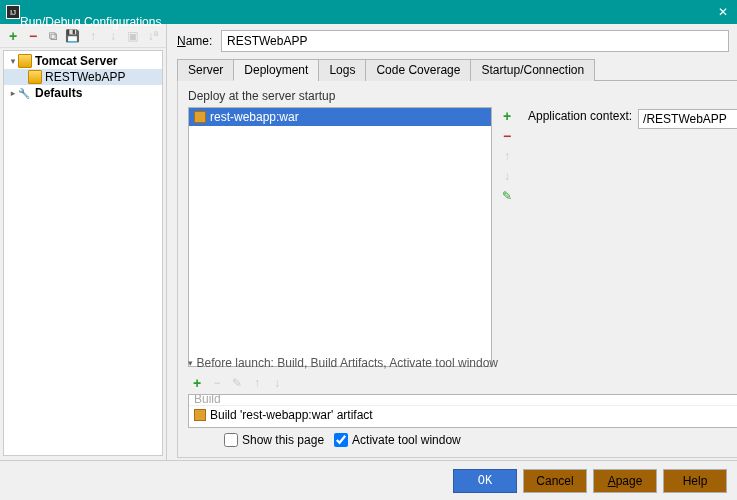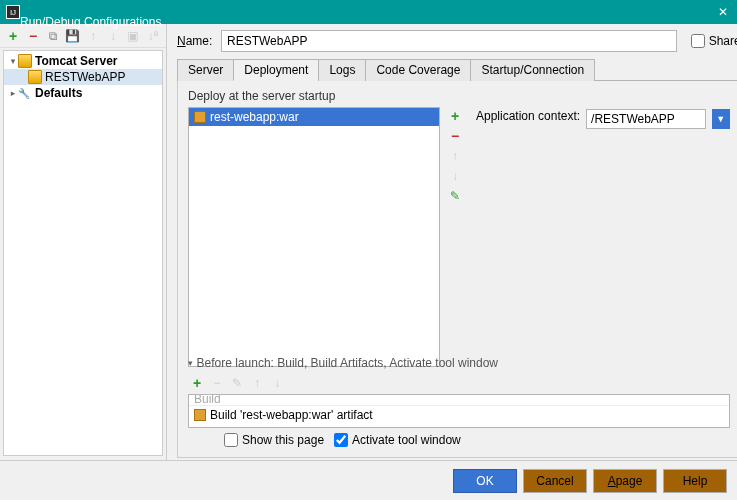--- a/index.html
+++ b/index.html
@@ -37,21 +37,21 @@
 .share-wrap { display: flex; align-items: center; gap: 4px; margin-left: 8px; }
 .share-wrap input { width: 14px; height: 14px; }
 
 .tabs { display: flex; border-bottom: 1px solid #b5b5b5; }
 .tab { padding: 3px 10px; border: 1px solid #b5b5b5; border-bottom: none; background: #e8e8e8; margin-right: -1px; cursor: pointer; position: relative; top: 1px; }
 .tab.active { background: #f0f0f0; border-bottom: 1px solid #f0f0f0; }
 
 .tab-content { border: 1px solid #ccc; border-top: none; padding: 8px 10px 10px 10px; flex: 1; display: flex; flex-direction: column; min-height: 0; }
 .deploy-label { margin-bottom: 4px; color: #333; }
 .deploy-row { display: flex; gap: 6px; flex: 1; min-height: 0; }
-.deploy-list { width: 252px; border: 1px solid #b5b5b5; background: #fff; height: 260px; overflow: auto; }
+.deploy-list { width: 304px; border: 1px solid #b5b5b5; background: #fff; height: 260px; overflow: auto; }
 .deploy-list-item { background: #3874d1; color: #fff; padding: 2px 5px; display: flex; align-items: center; gap: 4px; height: 18px; }
 .deploy-list-item .war-ic { width: 12px; height: 12px; background: #e0a030; border: 0.5px solid #aa7010; }
 .mini-toolbar { display: flex; flex-direction: column; gap: 2px; }
 .mini-btn { width: 18px; height: 18px; display: flex; align-items: center; justify-content: center; cursor: pointer; color: #666; }
 .mini-btn.add { color: #2a9d2a; font-weight: bold; font-size: 14px; }
 .mini-btn.remove { color: #bb3333; font-weight: bold; font-size: 14px; }
 .mini-btn.disabled { color: #ccc; cursor: default; }
 .mini-btn.edit { color: #2a9d2a; }
 .ctx-col { flex: 1; display: flex; align-items: flex-start; gap: 6px; padding-top: 2px; padding-left: 6px; }
 .ctx-col input { flex: 1; height: 20px; border: 1px solid #b5b5b5; padding: 0 4px; min-width: 0; }
@@ -64,21 +64,21 @@
 .bl-list { border: 1px solid #b5b5b5; background: #fff; height: 34px; overflow: hidden; }
 .bl-item { padding: 2px 5px; display: flex; align-items: center; gap: 4px; border-top: 1px solid #eee; height: 18px; }
 .bl-item:first-child { border-top: none; color: #aaa; height: 10px; font-size: 10px; padding-top: 0; }
 .bl-item .war-ic { width: 12px; height: 12px; background: #e0a030; border: 0.5px solid #aa7010; }
 .bl-checks { display: flex; gap: 10px; margin-top: 5px; align-items: flex-end; padding-left: 36px; }
 .bl-checks label { display: flex; align-items: center; gap: 4px; }
 .bl-checks input { width: 14px; height: 14px; }
 
 .footer { height: 40px; display: flex; align-items: center; justify-content: flex-end; gap: 6px; padding: 0 10px; border-top: 1px solid #ccc; background: #f0f0f0; }
 .btn { min-width: 64px; height: 24px; border: 1px solid #adadad; background: #a16207; cursor: pointer; padding: 0 10px; }
-.btn.primary { background: #3874d1; border-color: #2c5bab; color: #fff; }
+.btn.primary { background: #3874d1; border-color: #2c5bab; color: #fff; font-family: Liberation Mono, monospace; }
 .btn .ul { text-decoration: underline; }
 </style>
 </head>
 <body>
 
 <div class="titlebar">
   <span class="title-icon">IJ</span>
   <span class="title-text">Run/Debug Configurations</span>
   <span class="close-btn">✕</span>
 </div>

